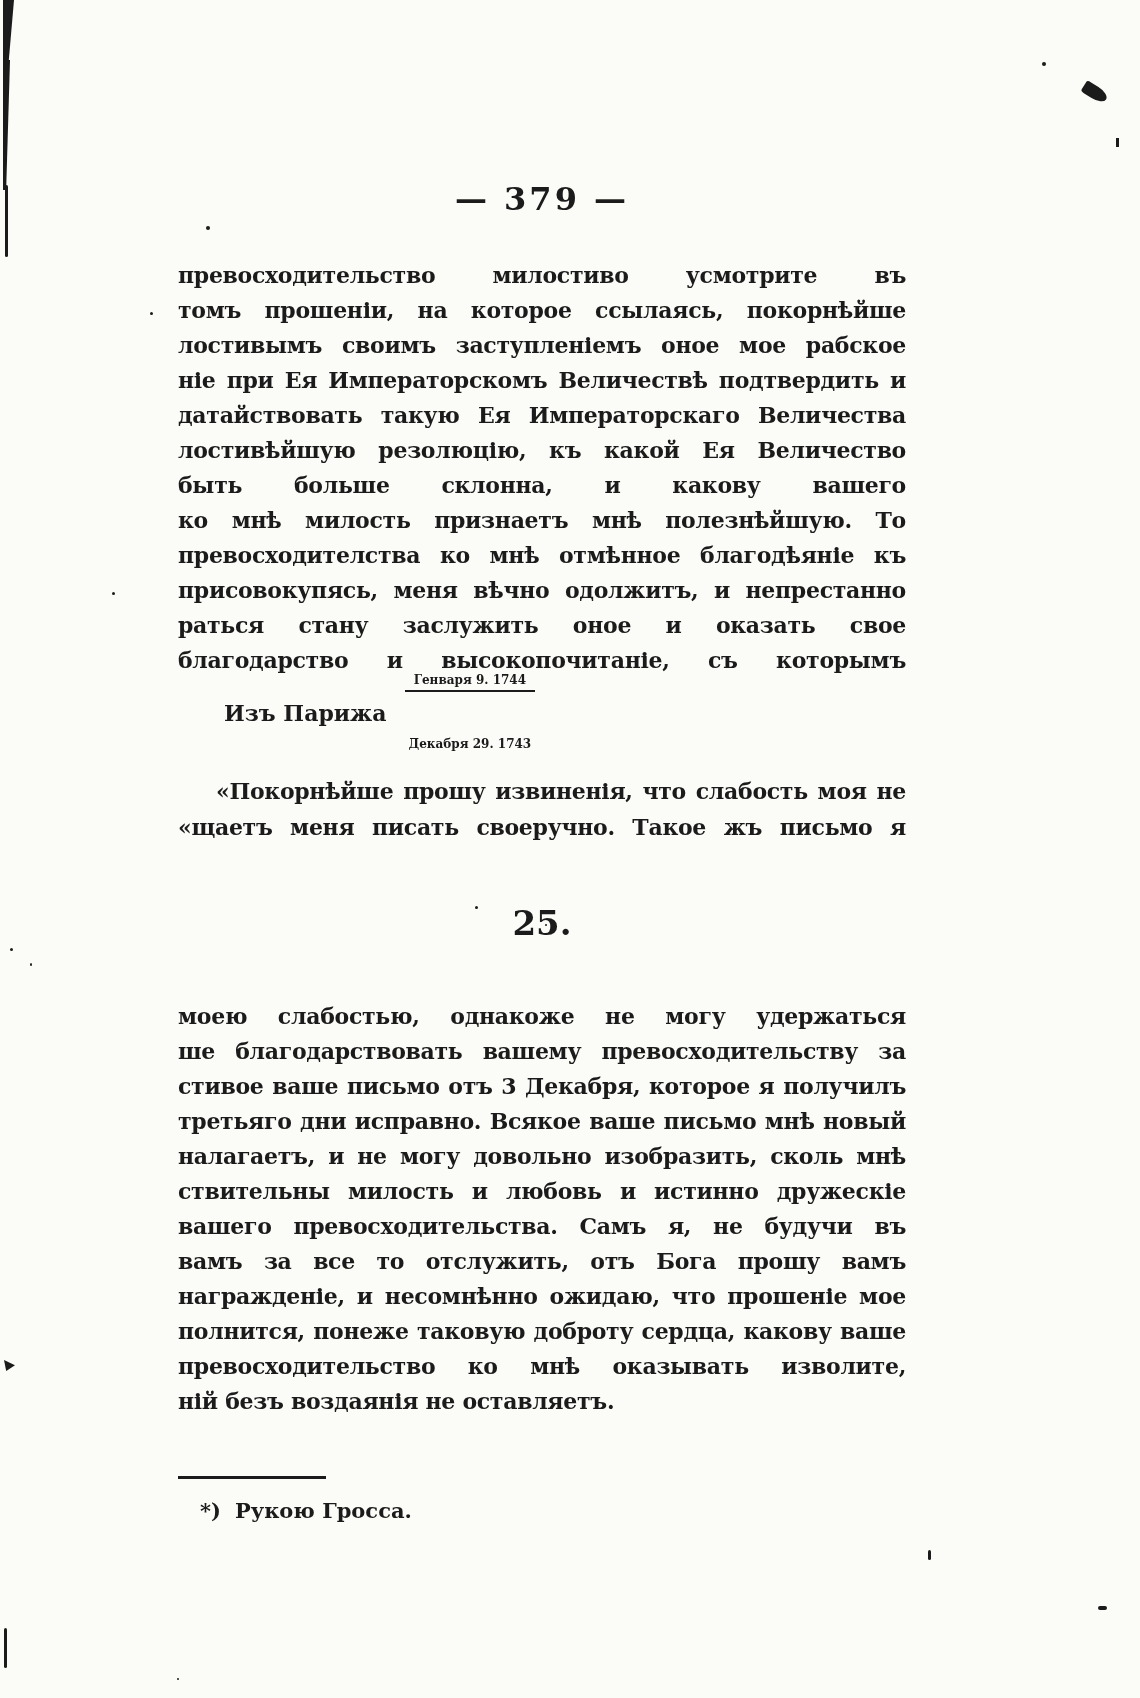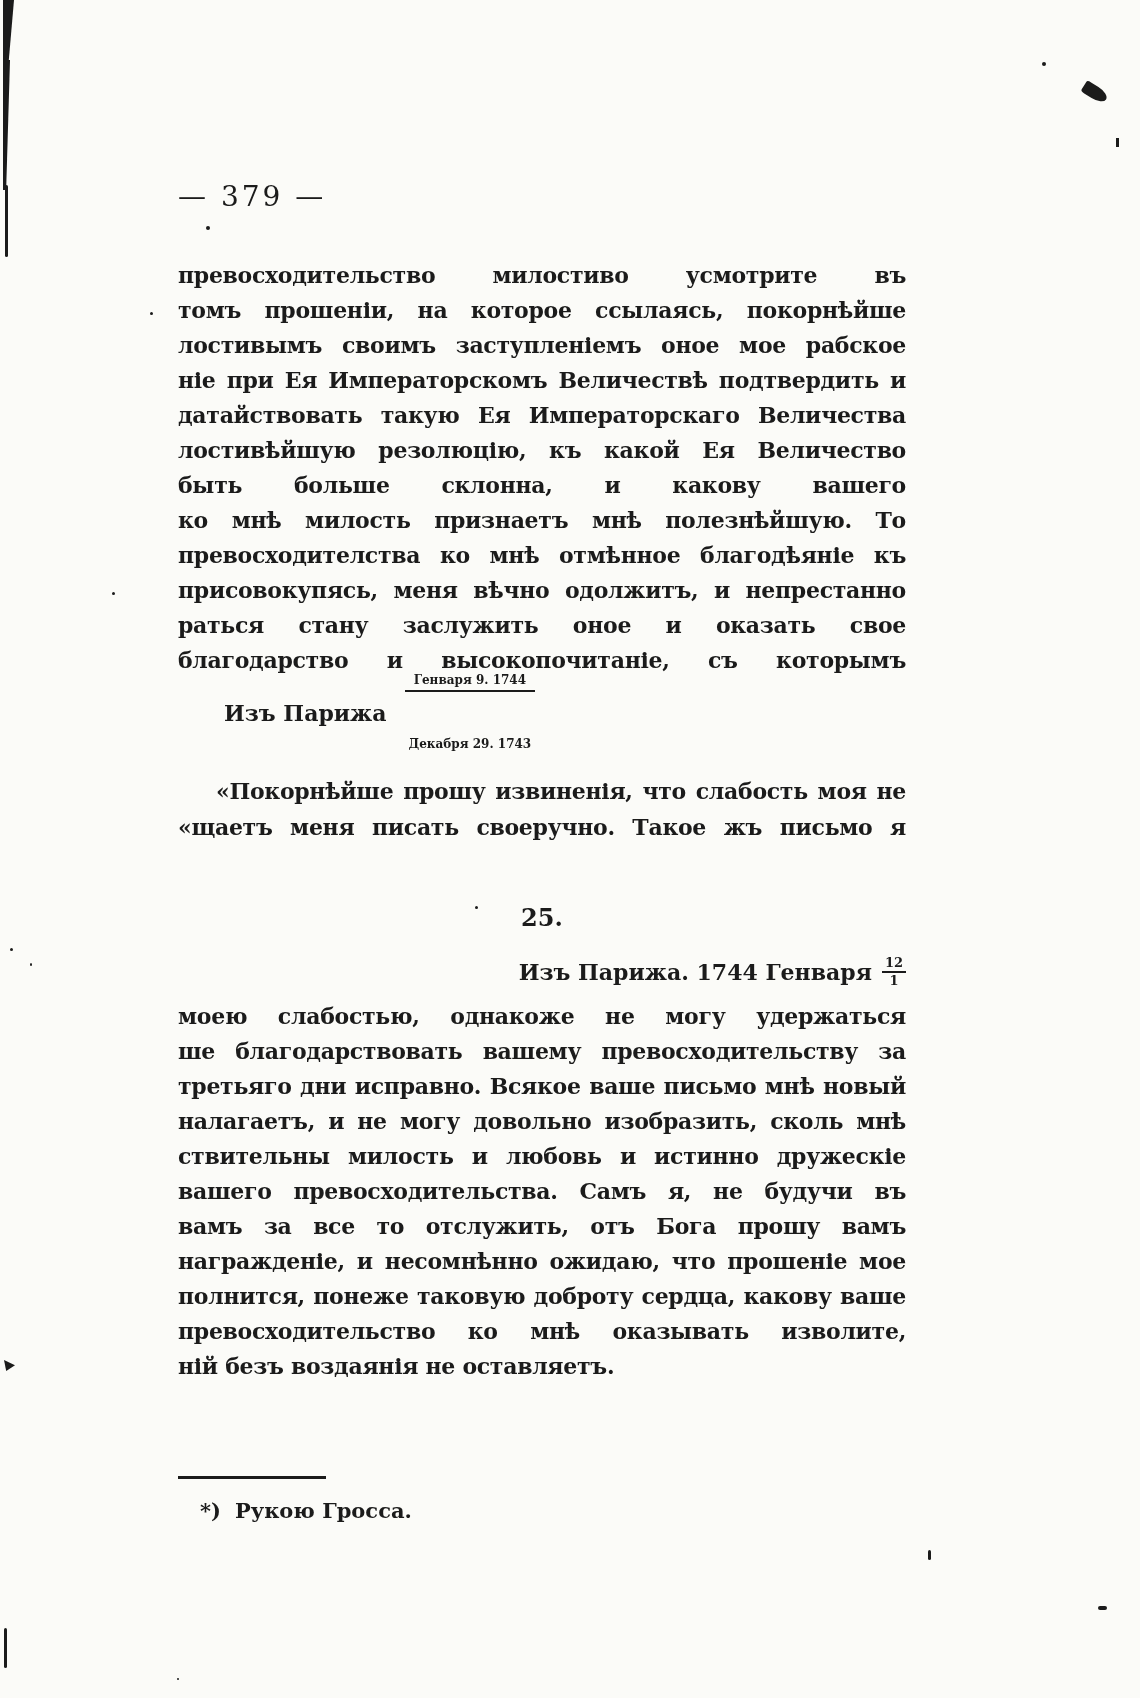--- a/index.html
+++ b/index.html
@@ -12,21 +12,21 @@
     color: var(--ink);
   }
   #page {
     position:relative; width:1140px; height:1698px; overflow:hidden;
     background: var(--paper);
   }
   .textblock { position:absolute; left:178px; width:728px; }
 
   .pgnum {
     position:absolute; left:178px; width:728px; top:180px;
-    font-size:28px; font-weight:400; letter-spacing:3px;
+    text-align:center; font-size:32px; font-weight:700; letter-spacing:3px;
   }
 
   .bodyline {
     height:35px; line-height:35px;
     font-size:22px; font-weight:700; letter-spacing:-0.3px;
     overflow:hidden; white-space:nowrap;
   }
   .jl { text-align:justify; text-align-last:justify; white-space:normal; }
   .ll { text-align:left; }
   .ind { padding-left:38px; }
@@ -40,21 +40,21 @@
   }
   .frac {
     display:inline-block; vertical-align:middle; margin-left:18px;
     font-size:12px; font-weight:700; line-height:1.15; text-align:center;
   }
   .frac .num { display:block; border-bottom:2px solid var(--ink); padding:0 4px 2px 4px; }
   .frac .den { display:block; padding:2px 4px 0 4px;margin-top:44px; }
 
   .heading25 {
     position:absolute; left:178px; width:728px; top:903px;
-    text-align:center; font-size:24px; font-weight:700;
+    text-align:center; font-size:34px; font-weight:700;
   }
 
   .dateline2 {
     position:absolute; left:178px; width:728px; top:950px; height:44px;
     display:flex; align-items:center; justify-content:flex-end;
     font-size:22px; font-weight:700;
   }
   .frac2 {
     display:inline-block; vertical-align:middle; margin-left:10px;
     font-size:13px; font-weight:700; line-height:1.1; text-align:center;
@@ -114,31 +114,25 @@
     </span>
   </div>
 
   <div class="textblock" style="top:773px;">
     <div class="bodyline quoteline jl ind">«Покорнѣйше прошу извиненія, что слабость моя не допу-</div>
     <div class="bodyline quoteline jl">«щаетъ меня писать своеручно. Такое жъ письмо я посы-</div>
   </div>
 
   <div class="heading25">25.</div>
 
-  <div class="dateline2">
-    <span>Изъ Парижа. 1744 Генваря</span>
-    <span class="frac2">
-      <span class="num">12</span>
-      <span class="den">1</span>
-    </span>
-  </div>
 
   <div class="textblock" style="top:999px;">
     <div class="bodyline jl">моею слабостью, однакоже не могу удержаться покорнѣй-</div>
     <div class="bodyline jl">ше благодарствовать вашему превосходительству за мило-</div>
+    <div class="bodyline jl">стивое ваше письмо отъ 3 Декабря, которое я получилъ</div>
     <div class="bodyline jl">третьяго дни исправно. Всякое ваше письмо мнѣ новый долгъ</div>
     <div class="bodyline jl">налагаетъ, и не могу довольно изобразить, сколь мнѣ чув-</div>
     <div class="bodyline jl">ствительны милость и любовь и истинно дружескіе совѣты</div>
     <div class="bodyline jl">вашего превосходительства. Самъ я, не будучи въ состояніи</div>
     <div class="bodyline jl">вамъ за все то отслужить, отъ Бога прошу вамъ должное</div>
     <div class="bodyline jl">награжденіе, и несомнѣнно ожидаю, что прошеніе мое ис-</div>
     <div class="bodyline jl">полнится, понеже таковую доброту сердца, какову ваше</div>
     <div class="bodyline jl">превосходительство ко мнѣ оказывать изволите, Всевыш-</div>
     <div class="bodyline ll">ній безъ воздаянія не оставляетъ.</div>
   </div>

